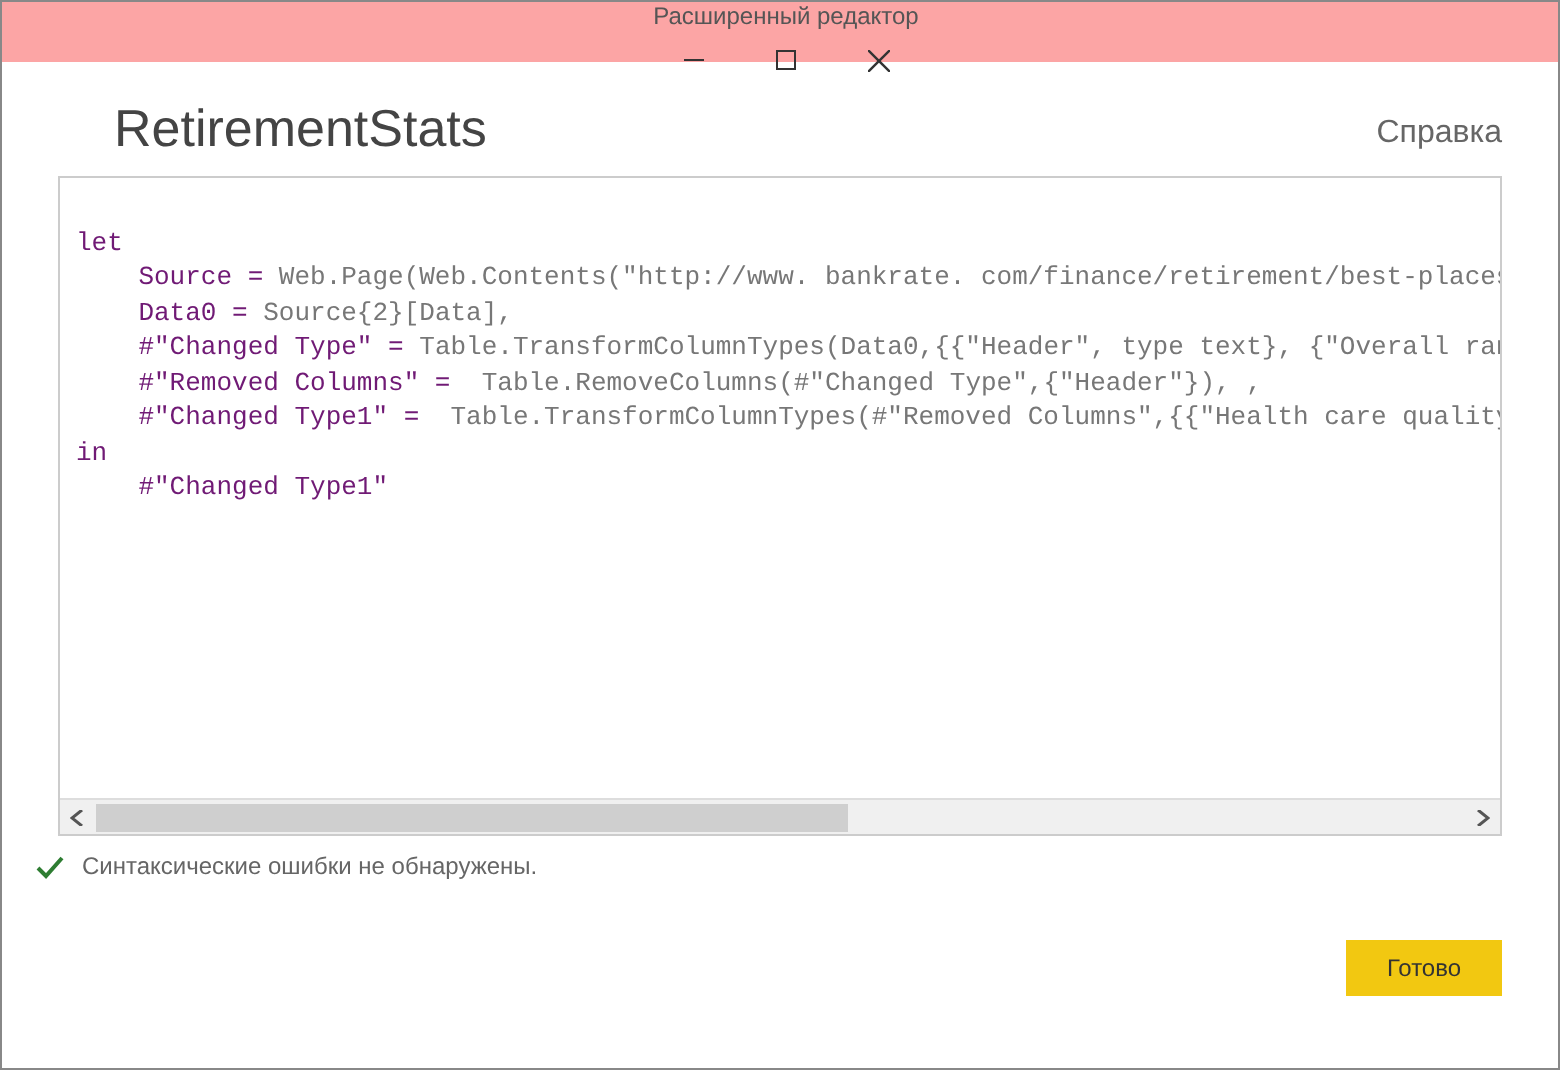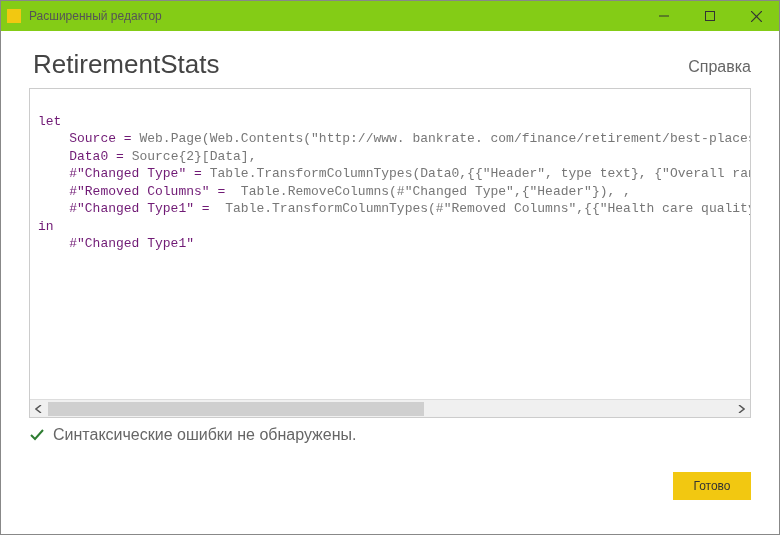--- a/index.html
+++ b/index.html
@@ -9,21 +9,22 @@
       width: 780px;
       height: 535px;
       overflow: hidden;
       border: 1px solid #888;
     }
     .titlebar {
       height: 30px;
       display: flex;
       align-items: center;
       padding: 0 0 0 6px;
-      background: #84cc16;
+      background: #fca5a5;
+      flex-direction: column;
     }
     .titlebar-icon {
       width: 14px;
       height: 14px;
       background: #f2c811;
       margin-right: 8px;
     }
     .titlebar-text {
       font-size: 12px;
       color: #555;
@@ -40,20 +41,21 @@
       align-items: center;
       justify-content: center;
       cursor: pointer;
     }
     .win-btn svg { display: block; }
     .header {
       padding: 18px 28px 8px 32px;
       display: flex;
       align-items: flex-end;
       justify-content: space-between;
+      margin-left: 24px;
     }
     .page-title {
       font-size: 26px;
       font-weight: 300;
       color: #444;
     }
     .help-link {
       font-size: 16px;
       color: #666;
       cursor: pointer;
@@ -104,23 +106,22 @@
     .scroll-thumb {
       position: absolute;
       left: 0;
       top: 2px;
       width: 55%;
       height: 14px;
       background: #cfcfcf;
     }
     .status-row {
       display: flex;
-      align-items: center;
-      padding: 8px 28px;
-      font-size: 16px;
+      padding: 8px 16px;
+      font-size: 12px;
       color: #666;
     }
     .check-icon {
       width: 16px;
       height: 16px;
       margin-right: 8px;
       color: #2e7d32;
     }
     .footer {
       display: flex;

